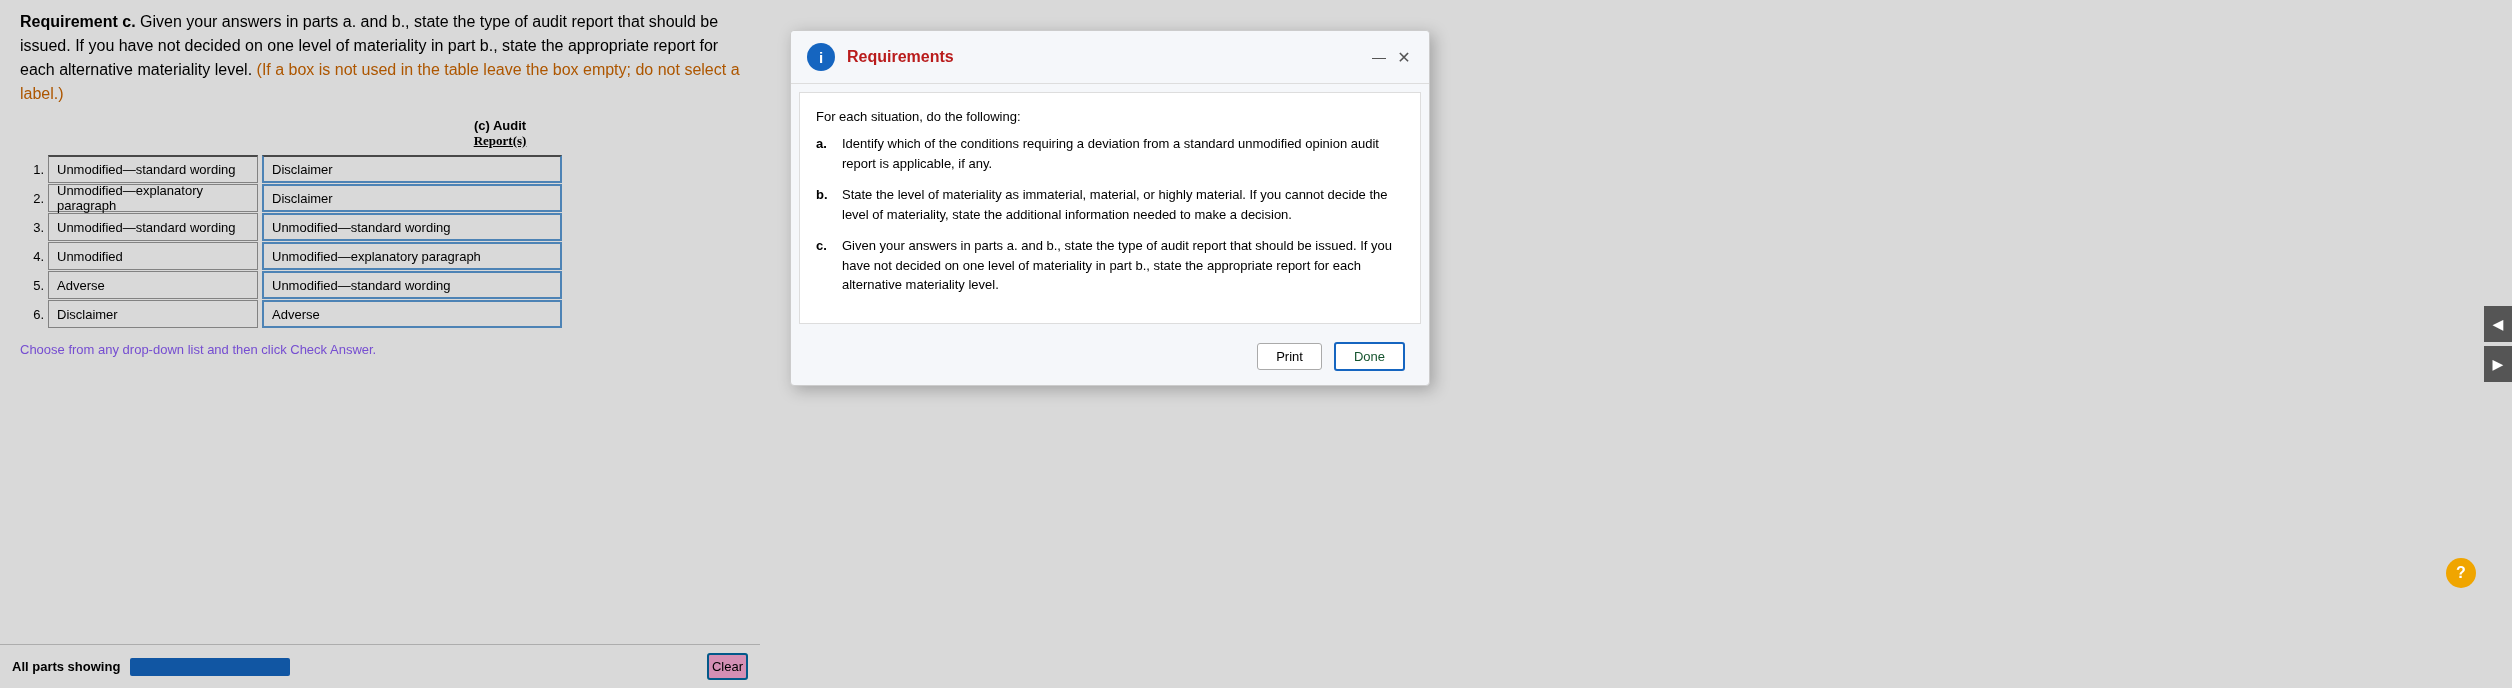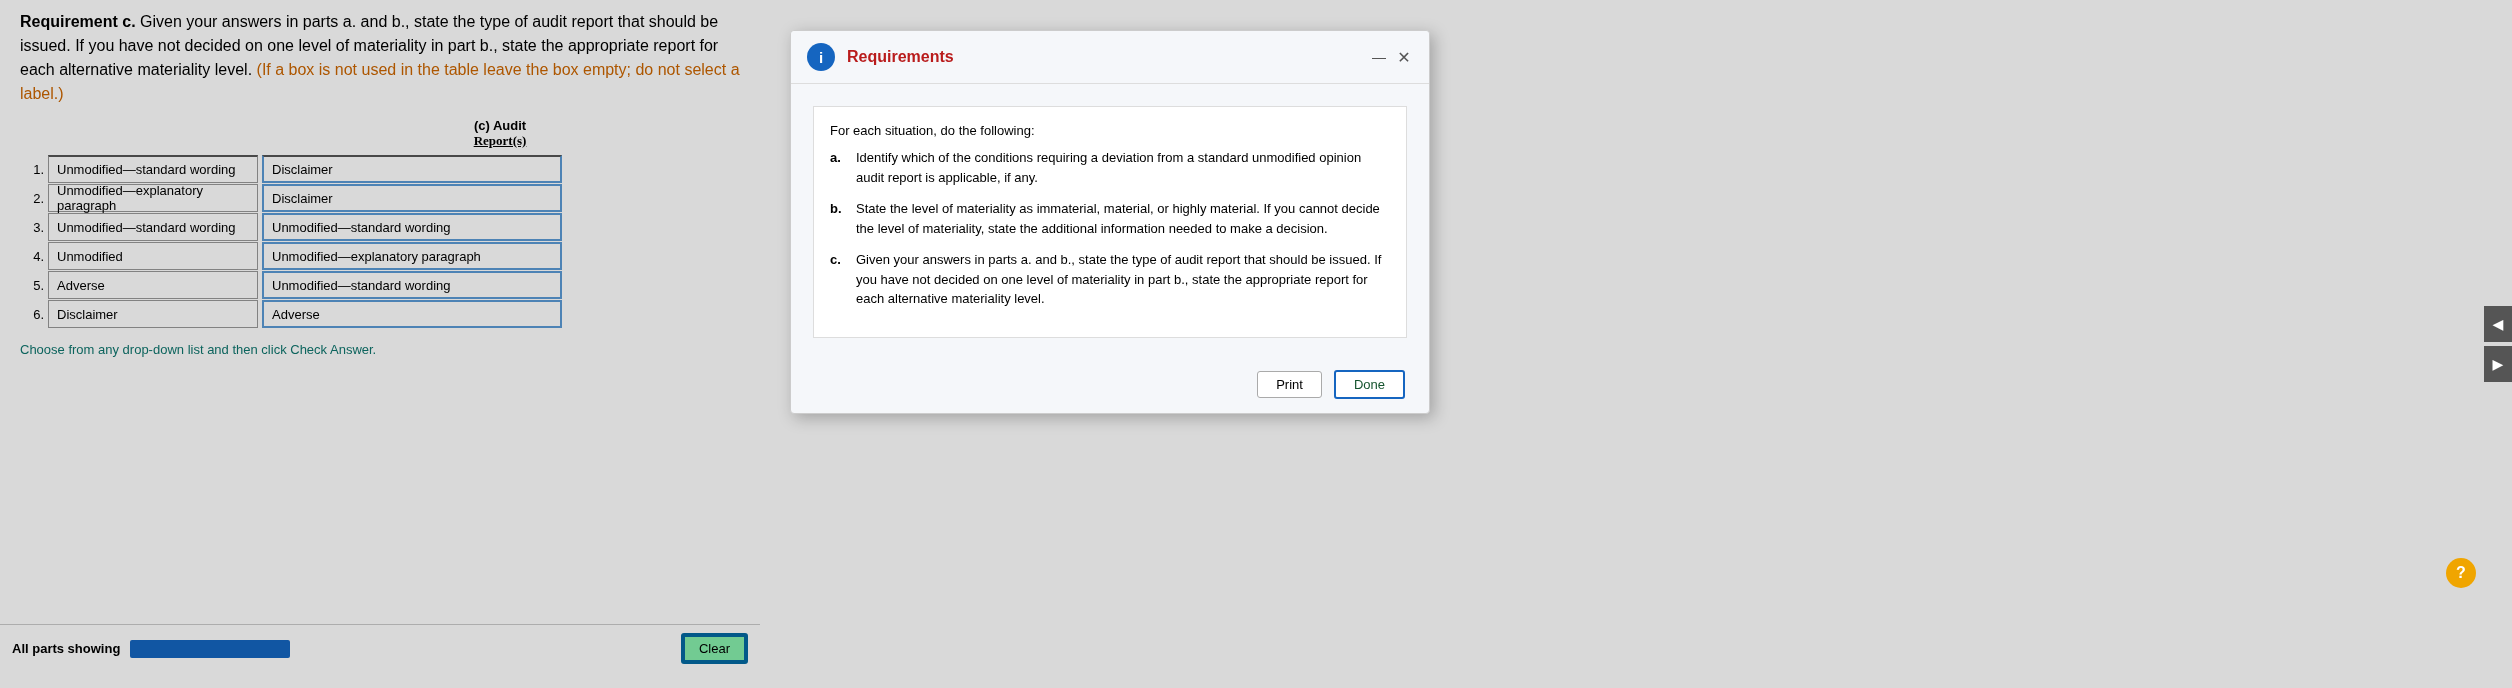--- a/index.html
+++ b/index.html
@@ -34,26 +34,26 @@
       color: #cc6600;
     }
 
     .table-section {
       margin-top: 8px;
     }
 
     .choose-text {
       margin-top: 14px;
       font-size: 13px;
-      color: #0f766e;
+      color: #8b5cf6;
     }
 
     .bottom-bar {
       position: absolute;
-      bottom: 16px;
+      bottom: 0;
       left: 0;
       width: 760px;
       display: flex;
       align-items: center;
       padding: 8px 12px;
       border-top: 1px solid #ccc;
       background: #fff;
       gap: 10px;
     }
 
@@ -64,24 +64,24 @@
 
     .progress-bar-container {
       width: 160px;
       height: 18px;
       background: #1565c0;
       border-radius: 2px;
     }
 
     .clear-button {
       margin-left: auto;
-      padding: 4px 14px;
-      font-size: 13px;
-      background: #86efac;
-      border: 4px solid #0369a1;
+      padding: 4px 3px;
+      font-size: 13px;
+      background: #f9a8d4;
+      border: 2px solid #0369a1;
       border-radius: 3px;
       cursor: pointer;
     }
 
     
     .modal-overlay {
       position: absolute;
       top: 0;
       left: 0;
       width: 2512px;
@@ -158,21 +158,21 @@
       align-items: center;
       justify-content: center;
       cursor: pointer;
       font-size: 16px;
       color: #555;
     }
 
     .modal-body {
       padding: 16px;
       background: #fff;
-      margin: 22px;
+      margin: 8px;
       border: 1px solid #ddd;
     }
 
     .modal-body p {
       font-size: 13px;
       margin-bottom: 10px;
     }
 
     .modal-body ol {
       padding-left: 0;

